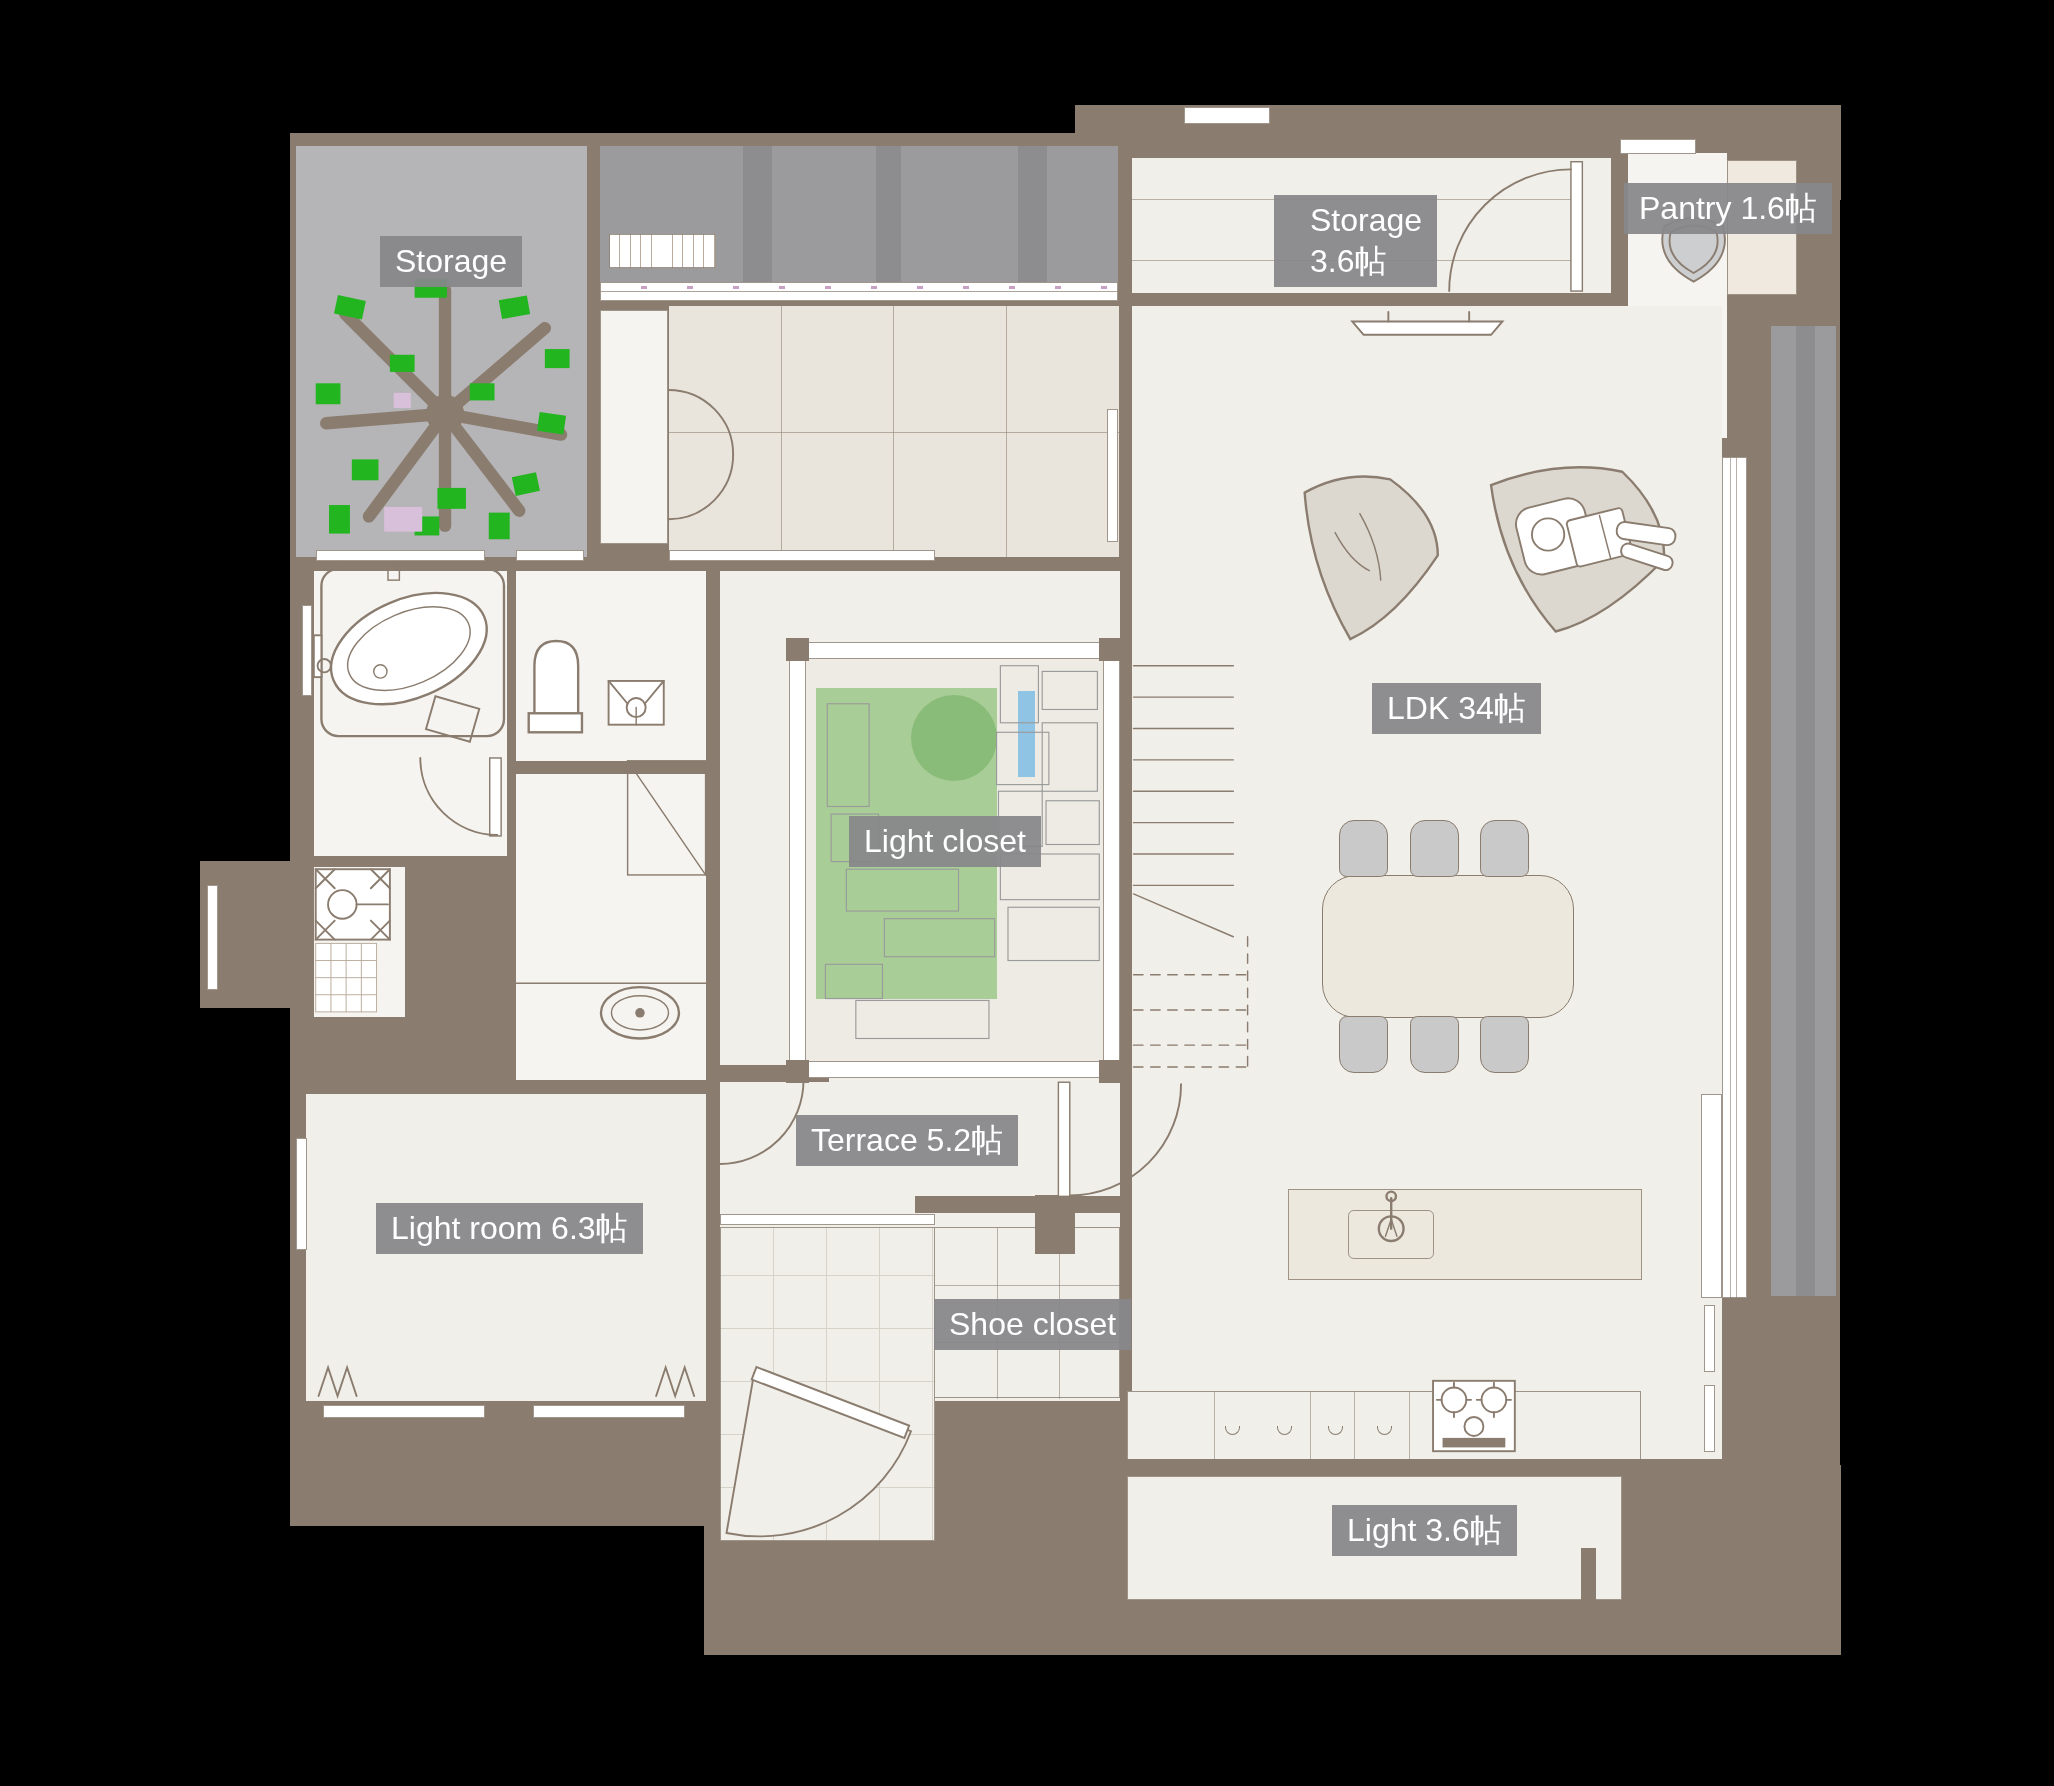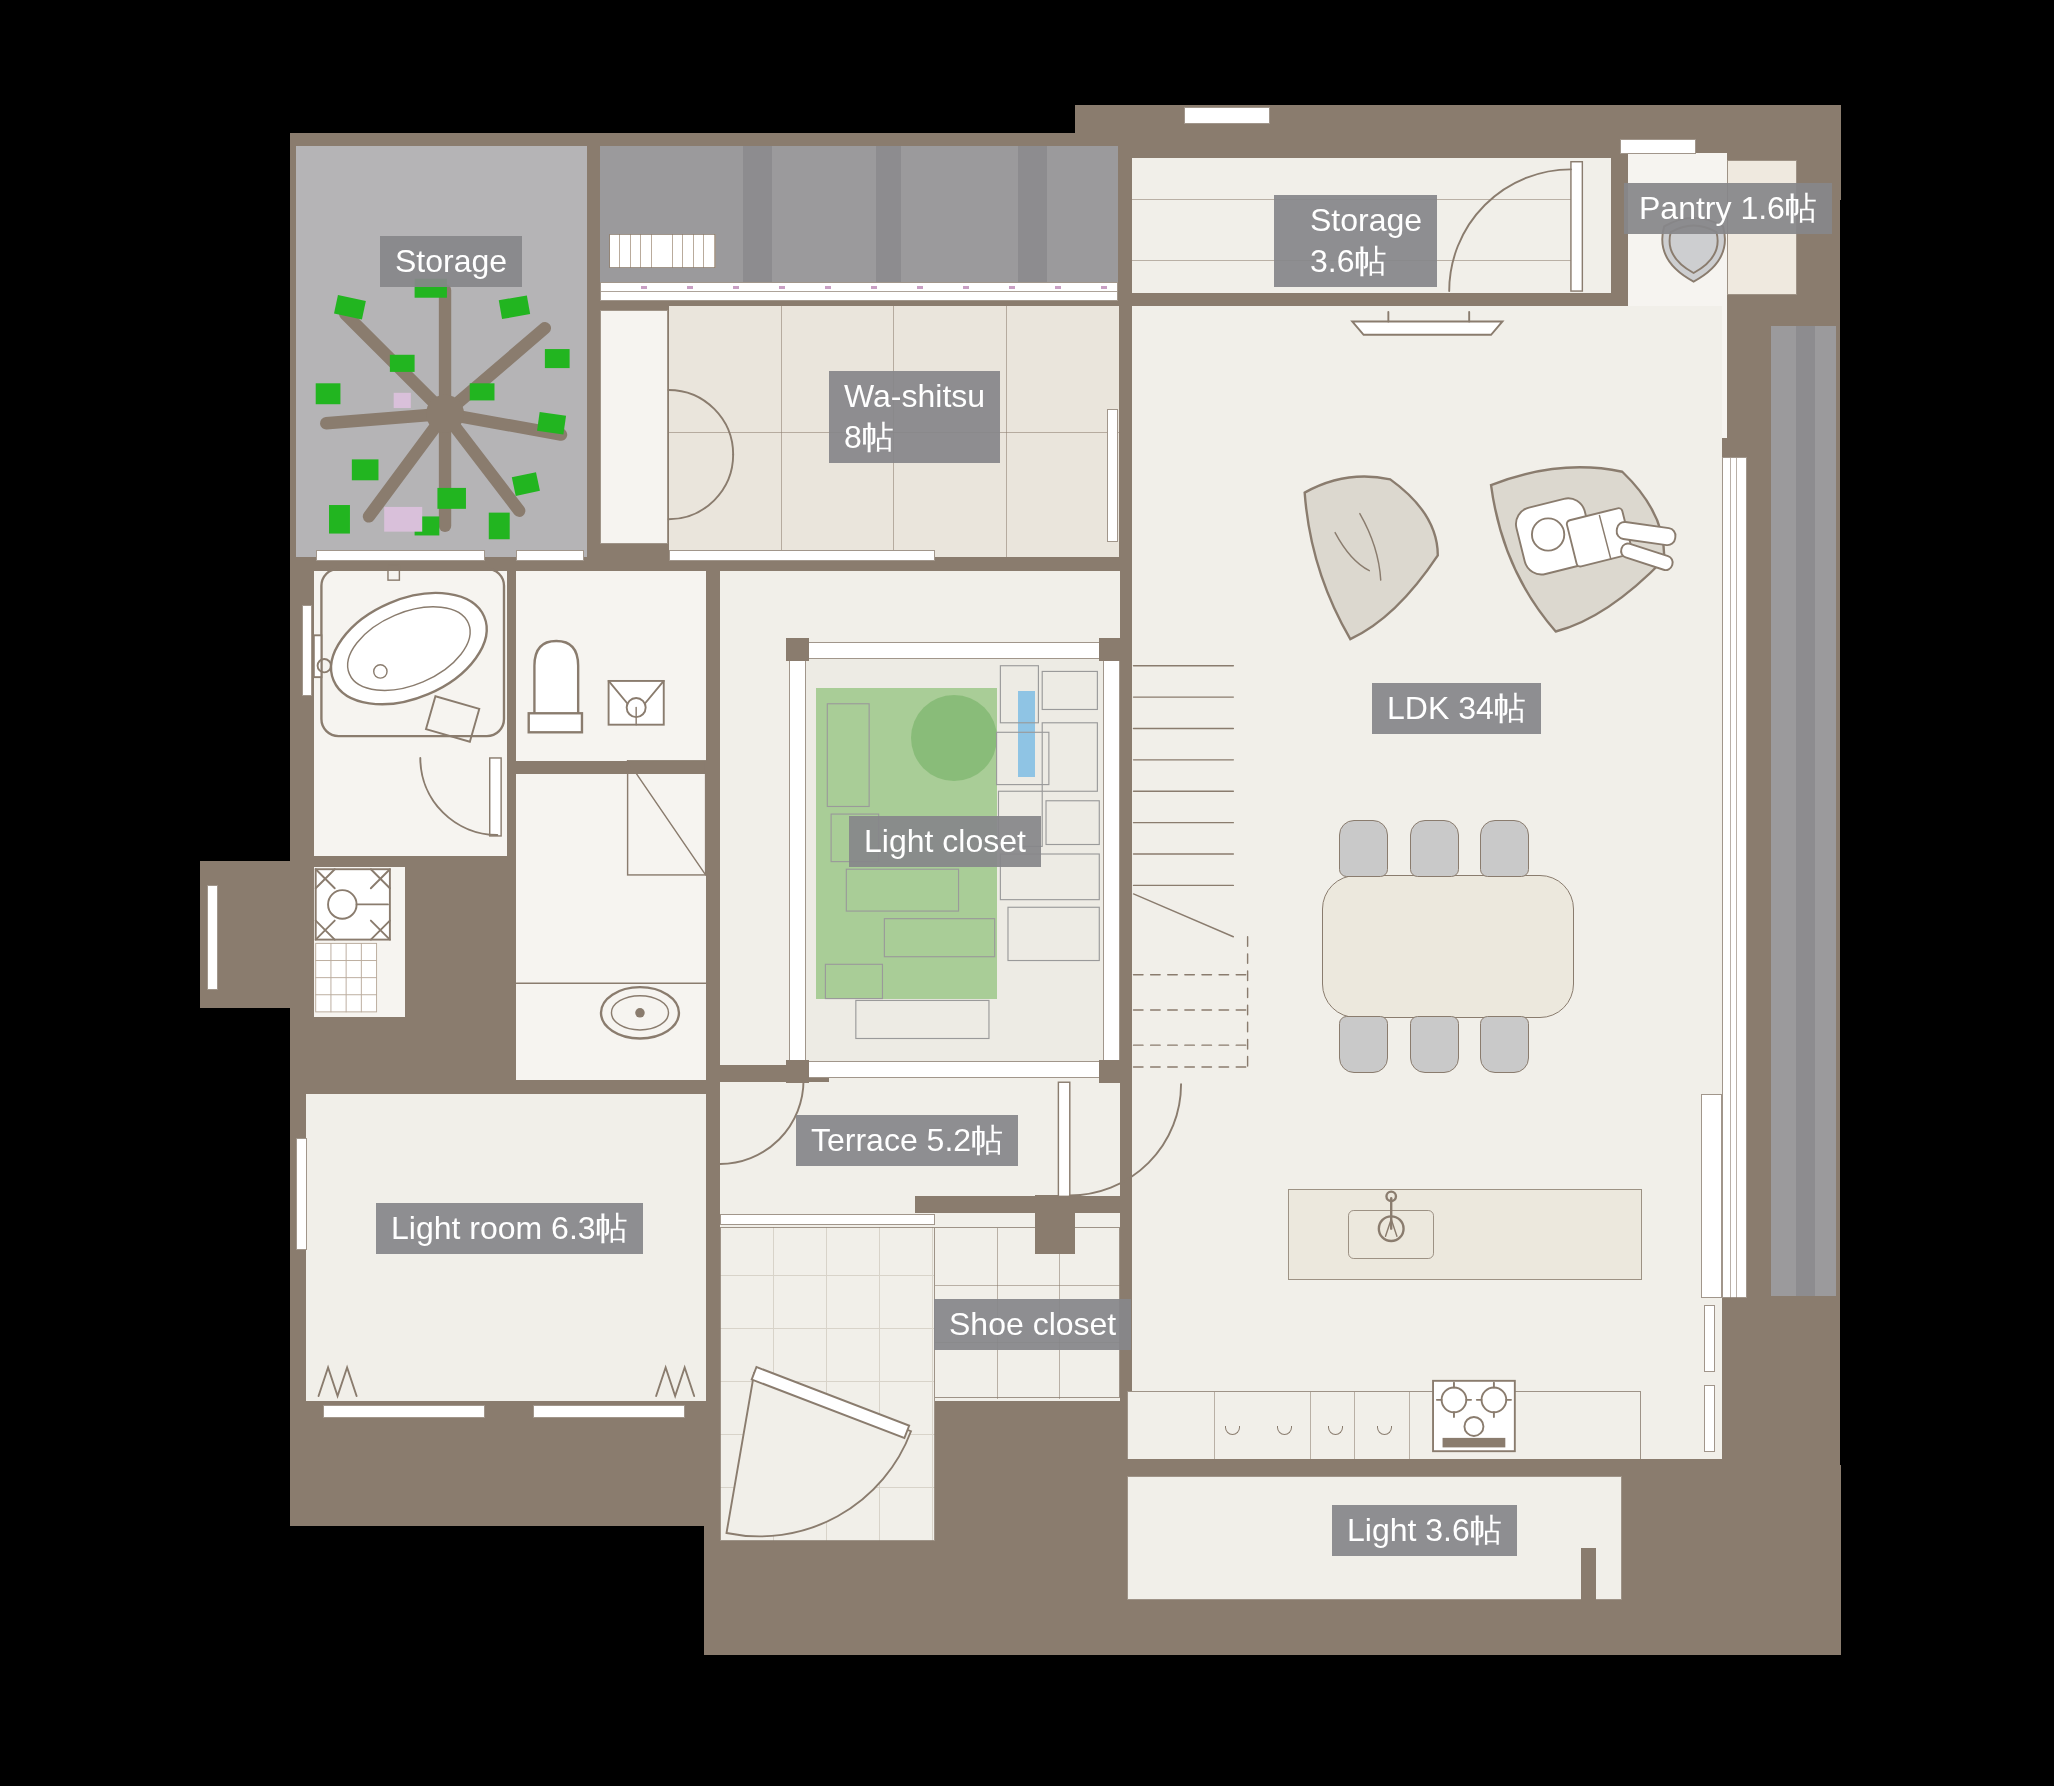--- a/index.html
+++ b/index.html
@@ -346,24 +346,20 @@
     <g stroke="#8a7c6e" stroke-width="2">
       <rect x="330" y="668" width="8" height="44" fill="#ffffff"></rect>
       <circle cx="341" cy="700" r="7"></circle>
     </g>
   </svg>
 
   <div class="room-label" style="left:380px;top:236px;">
     <span>Storage</span>
   </div>
 
-  <div class="room-label" style="left:829px;top:371px;">
-    <span>Wa-shitsu</span>
-    <span>8帖</span>
-  </div>
 
   <div class="room-label" style="left:1274px;top:195px;padding-left:36px;">
     <span>Storage</span>
     <span>3.6帖</span>
   </div>
 
   <div class="room-label" style="left:1624px;top:183px;">
     <span>Pantry 1.6帖</span>
   </div>
 

